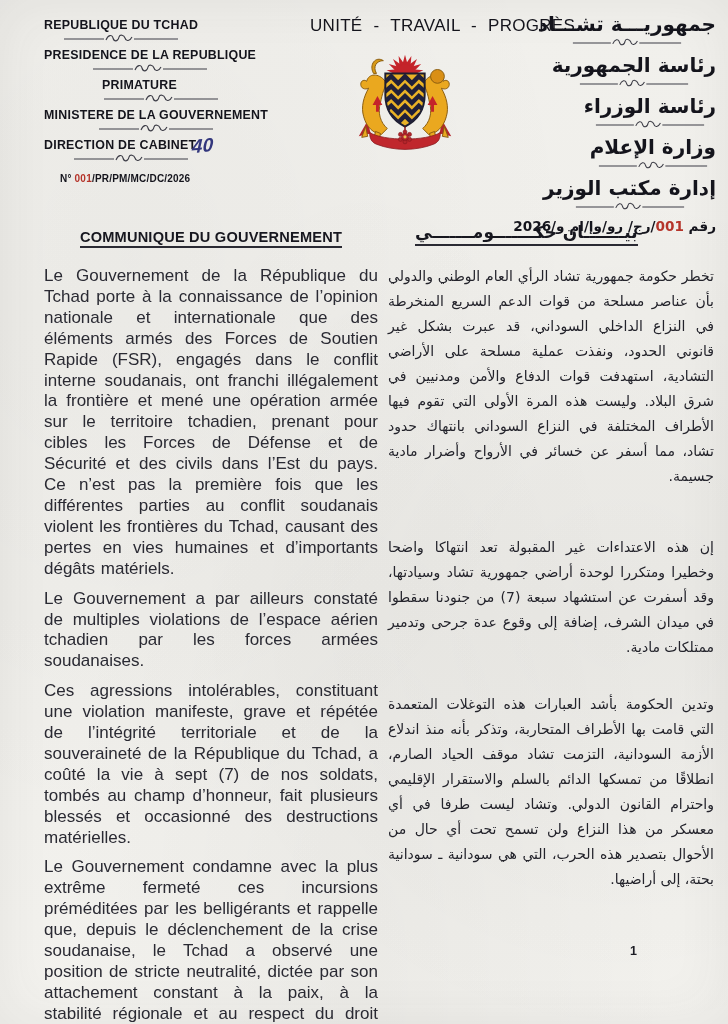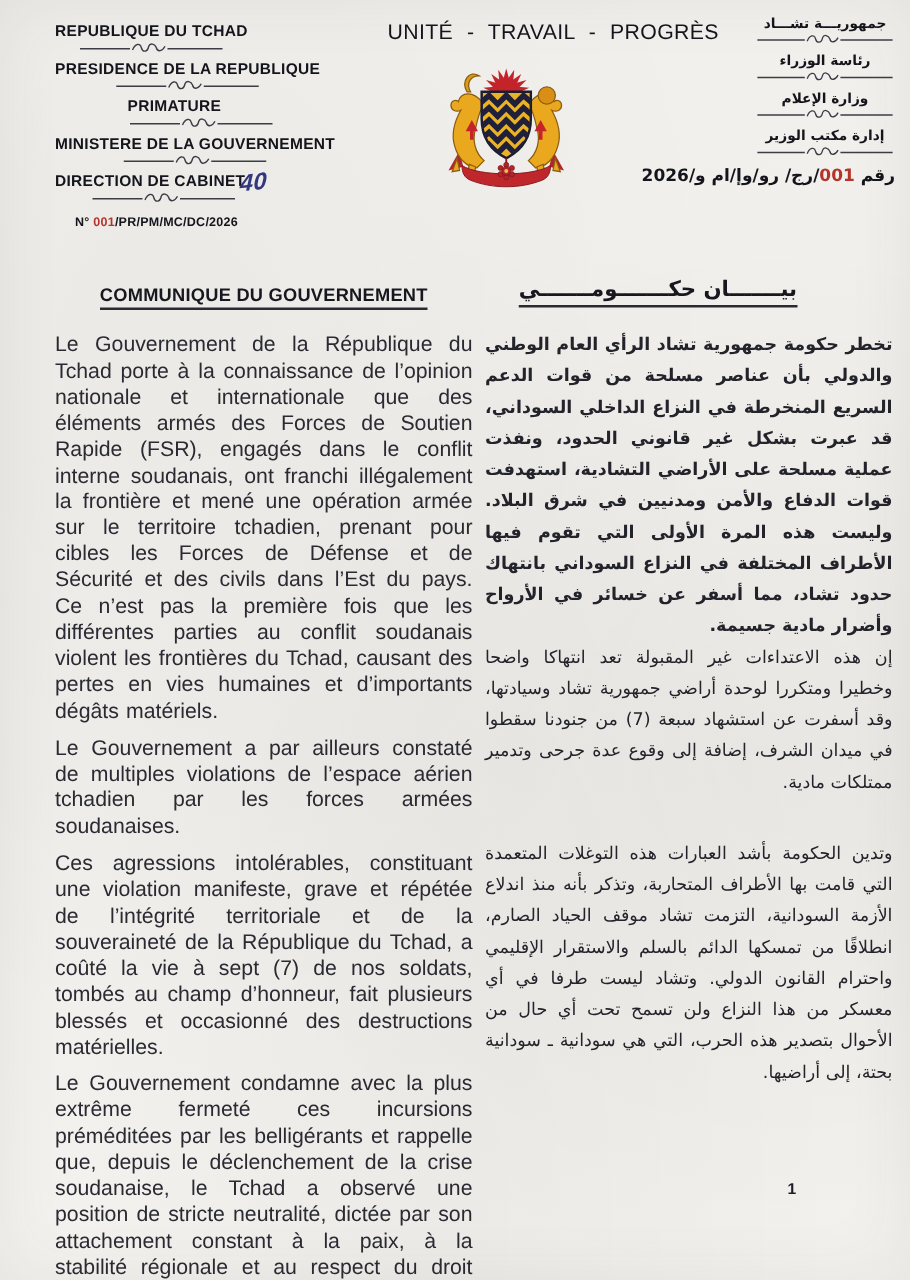--- a/index.html
+++ b/index.html
@@ -40,21 +40,21 @@
   .motto-fr{font-size:17px;font-weight:normal;color:#14141c;word-spacing:6px;letter-spacing:.3px;white-space:nowrap;}
   .emblem{margin-top:7px;}
   .motto-ar{
     margin-top:2px;font-size:13.5px;font-weight:bold;color:#1a1a22;
     direction:rtl;font-family:"DejaVu Sans", sans-serif;word-spacing:2px;
   }
 
   .hdr-right{position:absolute;right:12px;top:12px;width:190px;direction:rtl;}
   .rh-entry{display:table;margin:0 0 3px auto;text-align:center;}
   .rh-text{
-    font-size:11px;font-weight:bold;color:#14141c;white-space:nowrap;
+    font-size:20px;font-weight:bold;color:#14141c;white-space:nowrap;
     font-family:"DejaVu Sans", sans-serif;
   }
   .ref-line-ar{
     margin-top:4px;font-size:13.6px;font-weight:bold;color:#14141c;
     direction:rtl;text-align:right;font-family:"DejaVu Sans", sans-serif;white-space:nowrap;
   }
 
   
   .title-fr{position:absolute;left:44px;top:228px;width:334px;text-align:center;}
   .title-fr span{
@@ -72,21 +72,21 @@
   .col-fr{position:absolute;left:44px;top:266px;width:334px;}
   .col-fr p{
     margin:0 0 9px 0;font-size:17px;line-height:20.9px;color:#2a2a33;
     text-align:justify;word-spacing:1px;
   }
   .col-ar{position:absolute;left:388px;top:264px;width:326px;direction:rtl;}
   .col-ar p{
     margin:0;font-size:14px;line-height:25px;color:#23232b;
     text-align:justify;font-family:"DejaVu Sans", sans-serif;
   }
-  .col-ar p:nth-child(1){font-weight:bold;}
+  .col-ar p:nth-child(1){margin-bottom:46px;}
   .col-ar p:nth-child(2){margin-bottom:32px;}
   .col-ar p:nth-child(3){margin-bottom:16px;}
 
   .page-number{
     position:absolute;left:630px;top:944px;
     font-size:12.5px;font-weight:bold;color:#1d1d25;
   }
   .handwrite{
     display:inline-block;position:relative;left:-4px;top:3px;
     color:#33377d;font-size:19px;font-weight:bold;font-style:italic;
@@ -215,20 +215,28 @@
   <div class="hdr-right">
     <div class="rh-entry">
       <div class="rh-text">جمهوريـــة تشـــاد</div>
       <svg class="orn" width="112" height="9" viewBox="0 0 118 9">
           <line x1="2" y1="5" x2="42" y2="5" stroke-width="1.2"></line>
           <path d="M44,6 C46,1 50,0 51,4 C52,8 56,8 57,3 C58,0 62,1 63,4 C64,8 68,7 70,3" stroke-width="1.1"></path>
           <line x1="72" y1="5" x2="116" y2="5" stroke-width="1.2"></line>
         </svg>
     </div>
     <div class="rh-entry">
+      <div class="rh-text">رئاسة الجمهورية</div>
+      <svg class="orn" width="112" height="9" viewBox="0 0 118 9">
+          <line x1="2" y1="5" x2="42" y2="5" stroke-width="1.2"></line>
+          <path d="M44,6 C46,1 50,0 51,4 C52,8 56,8 57,3 C58,0 62,1 63,4 C64,8 68,7 70,3" stroke-width="1.1"></path>
+          <line x1="72" y1="5" x2="116" y2="5" stroke-width="1.2"></line>
+        </svg>
+    </div>
+    <div class="rh-entry">
       <div class="rh-text">رئاسة الوزراء</div>
       <svg class="orn" width="112" height="9" viewBox="0 0 118 9">
           <line x1="2" y1="5" x2="42" y2="5" stroke-width="1.2"></line>
           <path d="M44,6 C46,1 50,0 51,4 C52,8 56,8 57,3 C58,0 62,1 63,4 C64,8 68,7 70,3" stroke-width="1.1"></path>
           <line x1="72" y1="5" x2="116" y2="5" stroke-width="1.2"></line>
         </svg>
     </div>
     <div class="rh-entry">
       <div class="rh-text">وزارة الإعلام</div>
       <svg class="orn" width="112" height="9" viewBox="0 0 118 9">

